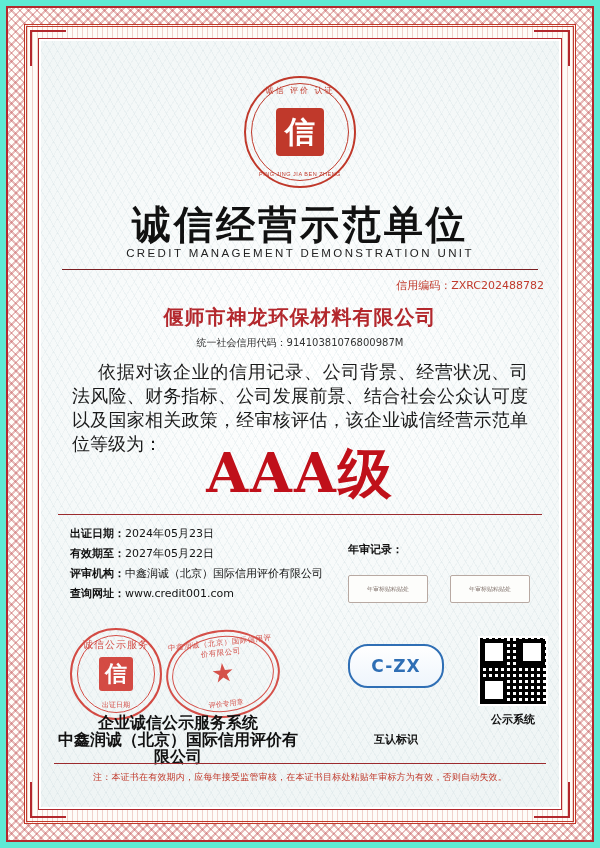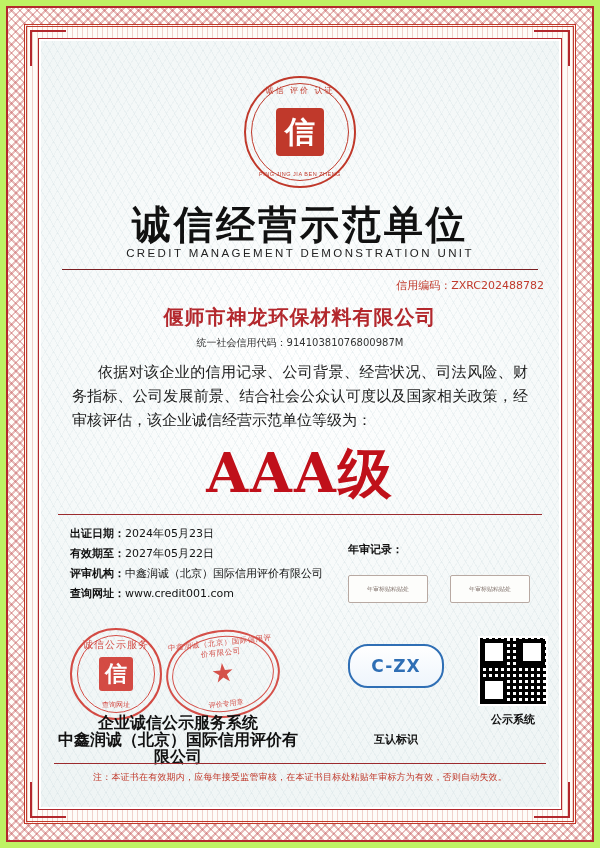--- a/index.html
+++ b/index.html
@@ -12,21 +12,21 @@
     height: 848px;
     font-family: "Liberation Sans", sans-serif;
     overflow: hidden;
   }
 
   .certificate {
     position: relative;
     width: 600px;
     height: 848px;
     box-sizing: border-box;
-    background: #bef264;
+    background: #5eead4;
   }
 
   
   .border-outer {
     position: absolute;
     left: 6px; top: 6px; right: 6px; bottom: 6px;
     border: 2px solid #b3282d;
     background:
       repeating-linear-gradient(45deg,
         rgba(179,40,45,0.30) 0px,
@@ -204,21 +204,21 @@
     font-size: 10px;
     color: #333;
     font-family: "DejaVu Sans", sans-serif;
   }
 
   
   .body-text {
     position: absolute;
     top: 312px; left: 24px; right: 24px;
     font-family: "DejaVu Sans", sans-serif;
-    font-size: 15px;
+    font-size: 18px;
     line-height: 24px;
     color: #1a1a1a;
     text-align: justify;
     text-indent: 26px;
   }
 
   
   .grade {
     position: absolute;
     top: 390px; left: 0; width: 100%;
@@ -540,21 +540,21 @@
         <div class="annual-box">年审标贴粘贴处</div>
       </div>
     </div>
 
     <div class="footer">
 
       <div class="seal-round">
         <div class="inner-ring"></div>
         <div class="arc-top">诚信公示服务</div>
         <div class="core">信</div>
-        <div class="arc-bottom">查询网址</div>
+        <div class="arc-bottom">出证日期</div>
       </div>
 
       <div class="seal-oval">
         <div class="inner-ring"></div>
         <div class="txt-top">中鑫润诚（北京）国际信用评价有限公司</div>
         <div class="star">★</div>
         <div class="txt-bottom">评价专用章</div>
       </div>
 
       <div class="seal-captions">

